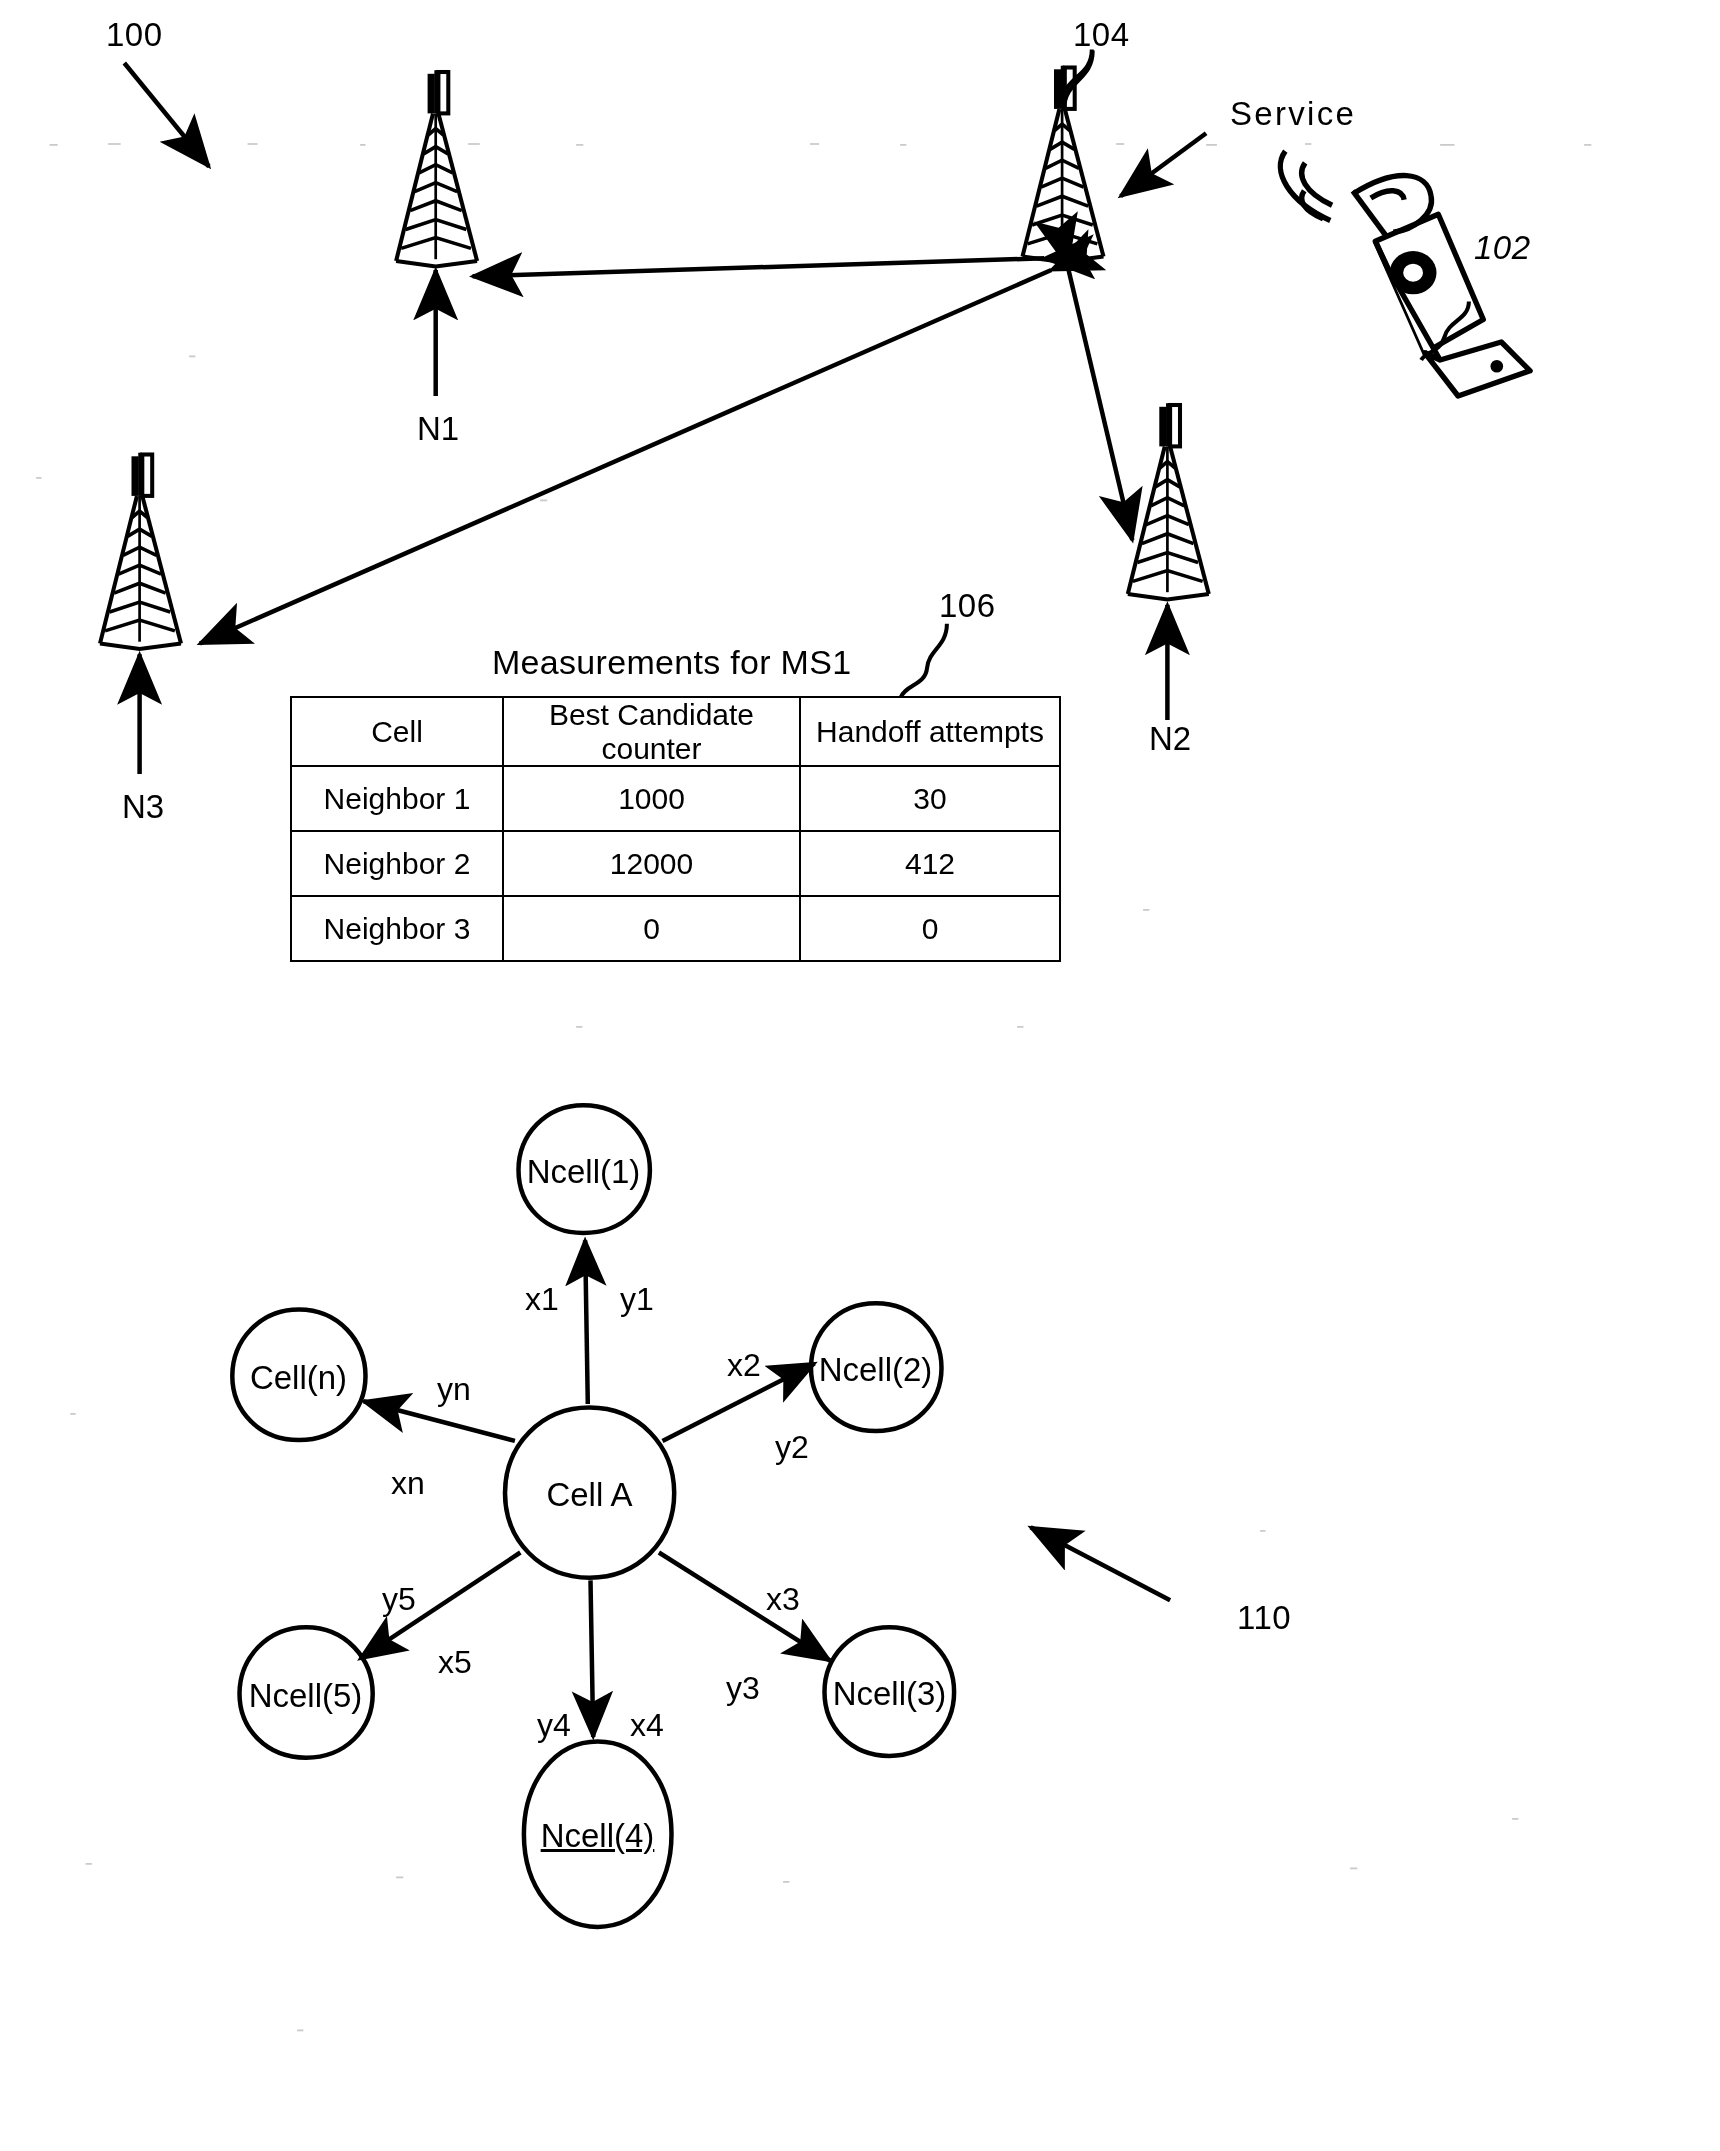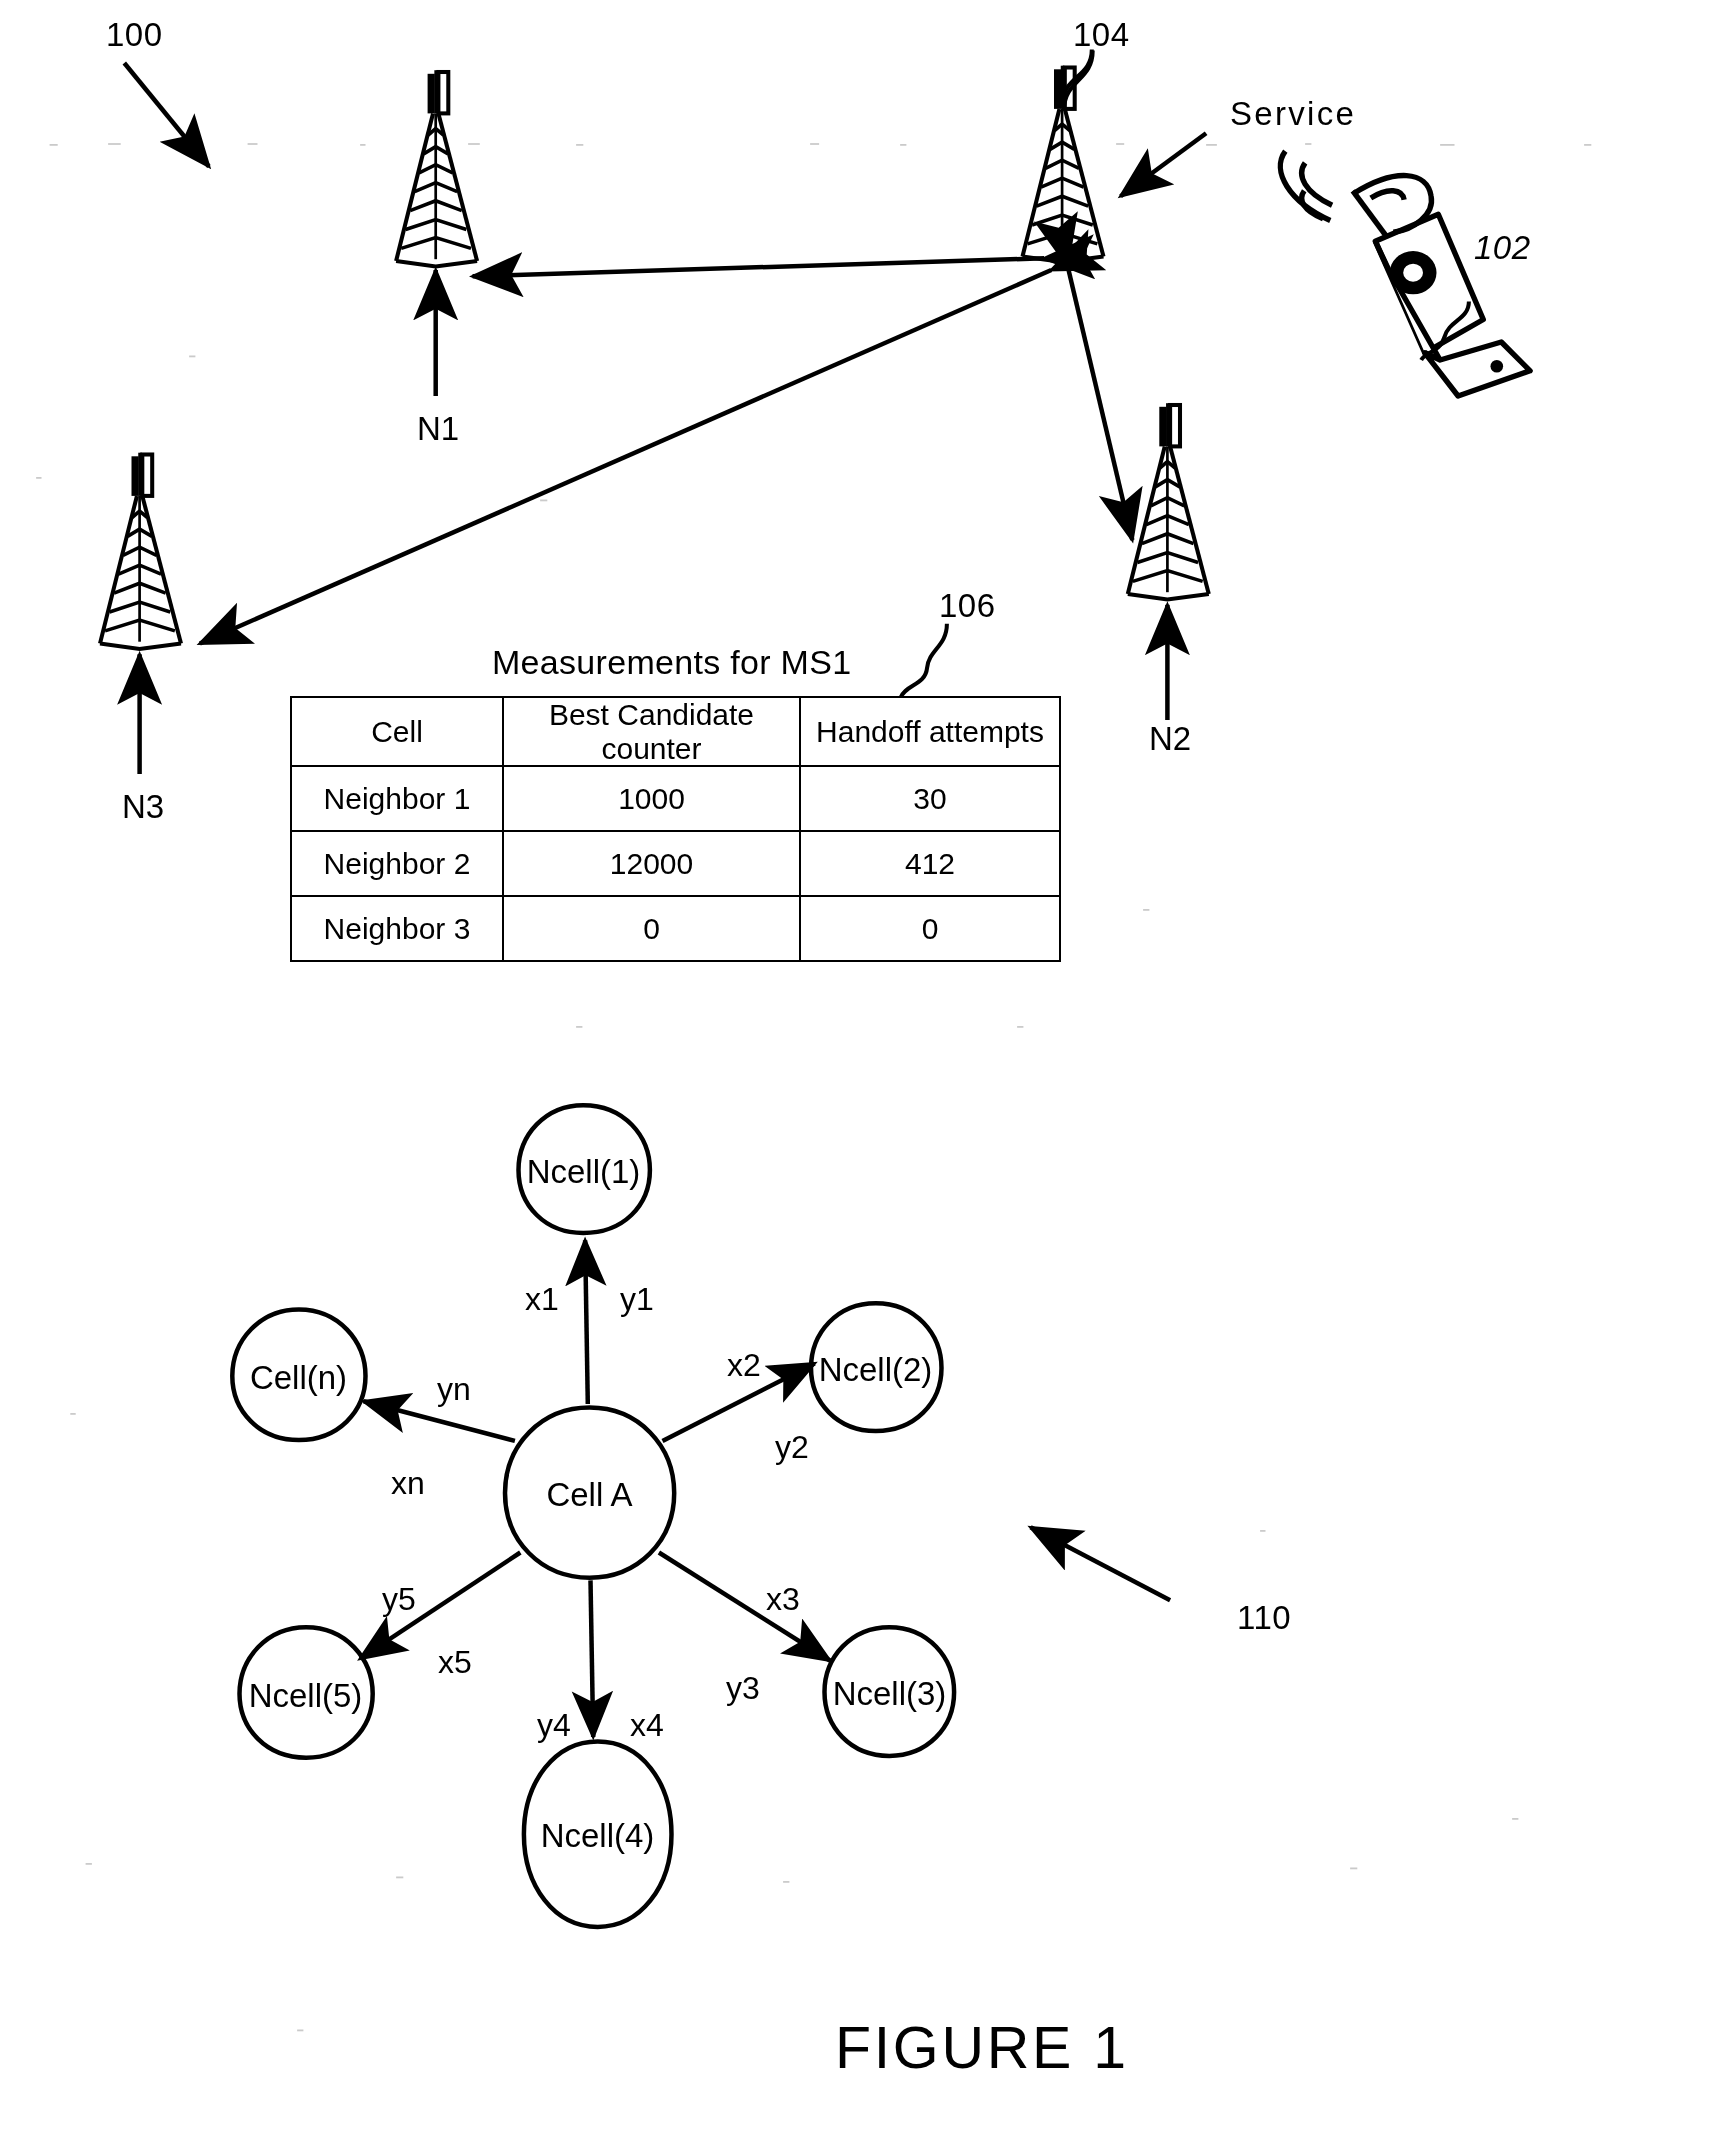--- a/index.html
+++ b/index.html
@@ -272,21 +272,21 @@
         <td>Neighbor 3</td>
         <td>0</td>
         <td>0</td>
       </tr>
     </tbody>
   </table>
 
   <div class="txt node-lbl" style="left:517px; top:1153px; width:133px; text-align:center;">Ncell(1)</div>
   <div class="txt node-lbl" style="left:809px; top:1351px; width:133px; text-align:center;">Ncell(2)</div>
   <div class="txt node-lbl" style="left:823px; top:1675px; width:133px; text-align:center;">Ncell(3)</div>
-  <div class="txt node-lbl" style="left:531px; top:1817px; width:133px; text-align:center;">Ncell(4)</div>
+  <div class="txt node-lbl" style="left:531px; top:1817px; width:133px; text-align:center;text-decoration:underline;">Ncell(4)</div>
   <div class="txt node-lbl" style="left:239px; top:1677px; width:133px; text-align:center;">Ncell(5)</div>
   <div class="txt node-lbl" style="left:232px; top:1359px; width:133px; text-align:center;">Cell(n)</div>
   <div class="txt node-lbl" style="left:523px; top:1476px; width:133px; text-align:center;">Cell A</div>
 
   <div class="txt edge-lbl" style="left:525px; top:1281px;">x1</div>
   <div class="txt edge-lbl" style="left:620px; top:1281px;">y1</div>
 
   <div class="txt edge-lbl" style="left:727px; top:1347px;">x2</div>
   <div class="txt edge-lbl" style="left:775px; top:1429px;">y2</div>
 
@@ -295,16 +295,15 @@
 
   <div class="txt edge-lbl" style="left:630px; top:1707px;">x4</div>
   <div class="txt edge-lbl" style="left:537px; top:1707px;">y4</div>
 
   <div class="txt edge-lbl" style="left:438px; top:1644px;">x5</div>
   <div class="txt edge-lbl" style="left:382px; top:1581px;">y5</div>
 
   <div class="txt edge-lbl" style="left:391px; top:1465px;">xn</div>
   <div class="txt edge-lbl" style="left:437px; top:1371px;">yn</div>
 
-  <div class="txt fig-cap" style="left:835px; top:2014px;">FIGURE 1</div>
 
 </div>
 
 
 </body></html>

